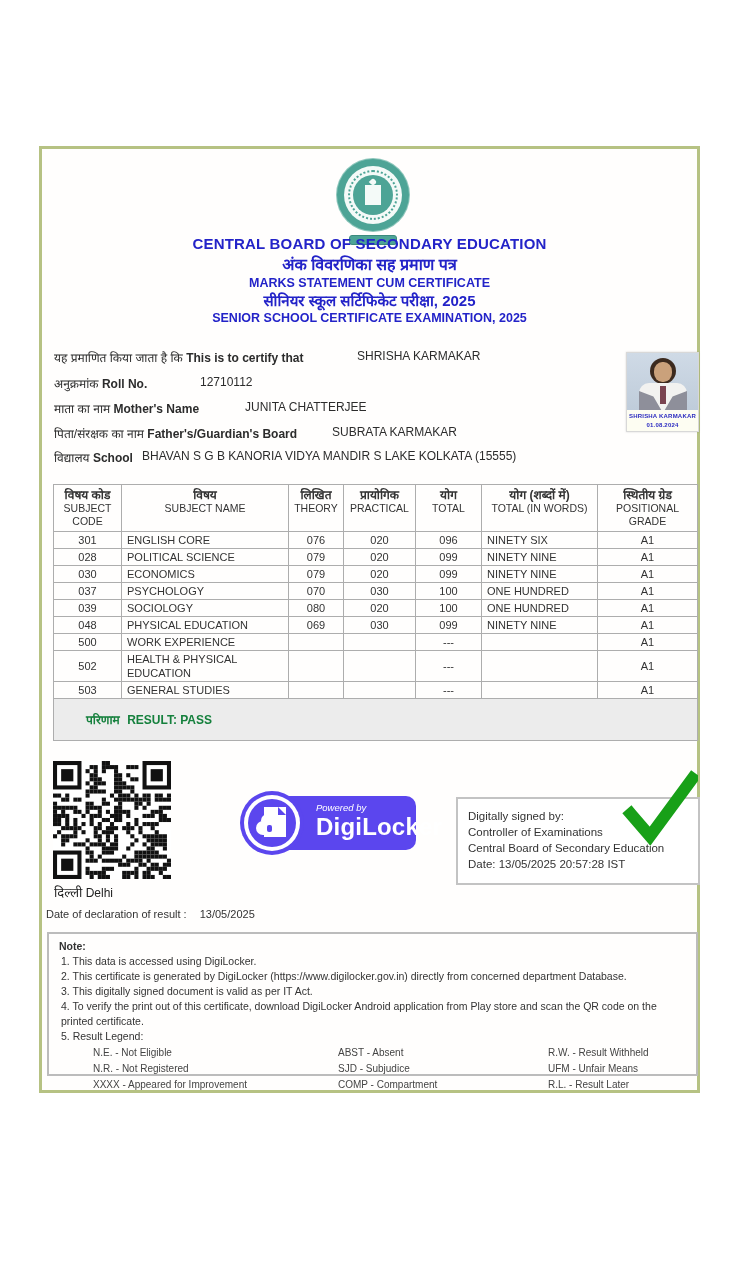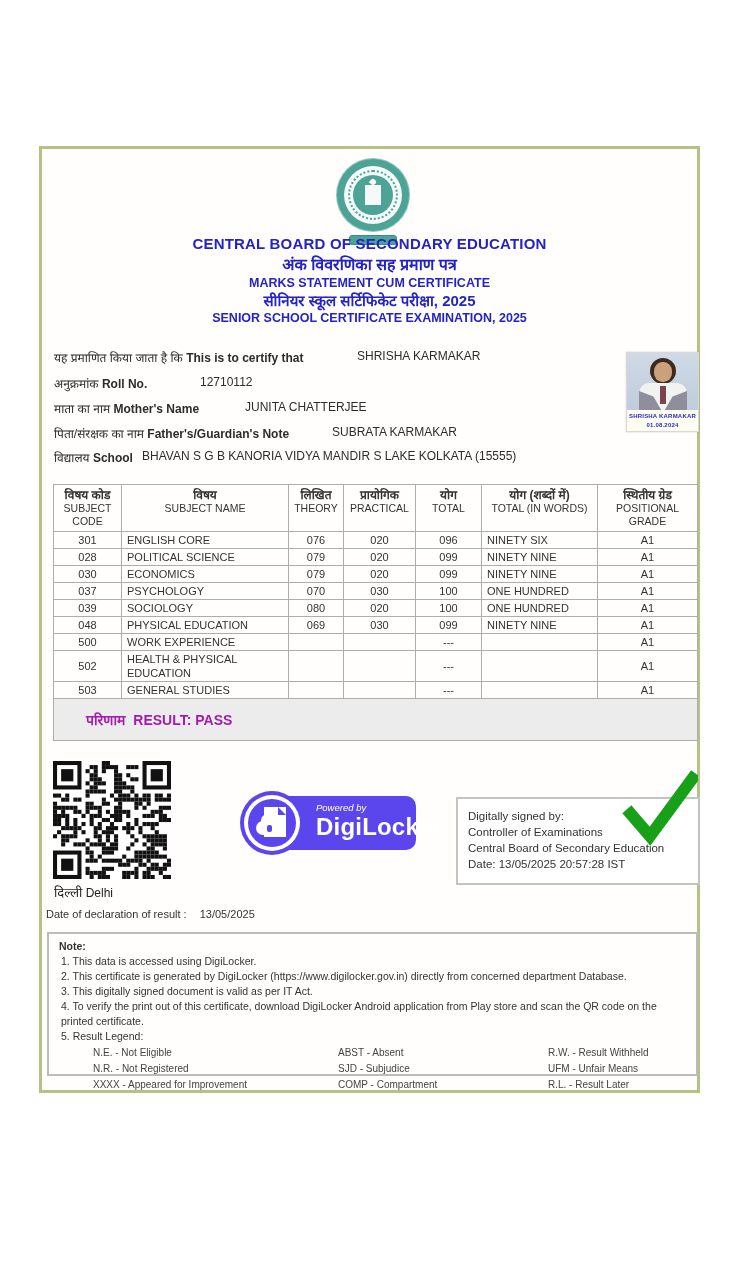--- a/index.html
+++ b/index.html
@@ -58,22 +58,22 @@
   
   table.marks { position:absolute; left:11px; top:335px; width:644px; border-collapse:collapse;
     font-size:11px; color:#333; table-layout:fixed;border-radius:32px; }
   .marks th, .marks td { border:1px solid #adadad; }
   .marks th { font-weight:normal; padding:3px 1px; vertical-align:top; }
   .marks th .th-hi { font-weight:bold; font-size:12px; line-height:14px; }
   .marks th .th-en { font-size:10.5px; line-height:13px; }
   .marks td { padding:1px 5px; height:16px; line-height:14px; }
   .c-center { text-align:center; }
   .c-left { text-align:left; }
-  .result-cell { background:#ececec; height:42px !important; font-size:14px; font-weight:bold;
-    padding-left:32px !important; color:#a21caf; }
+  .result-cell { background:#ececec; height:42px !important; font-size:12px; font-weight:bold;
+    padding-left:32px !important; color:#15803d; }
   .result-cell .res-hi { margin-right:4px; }
 
   
   .qr { position:absolute; left:11px; top:612px; width:118px; height:118px; background:#fff; }
 
   
   .dl-badge { position:absolute; left:198px; top:642px; width:176px; height:64px; }
   .dl-rect { position:absolute; left:30px; top:5px; width:146px; height:54px; background:#5b46ee; border-radius:10px; }
   .dl-circle { position:absolute; left:0; top:0; width:64px; height:64px; border-radius:50%;
     background:#5b46ee; }
@@ -146,21 +146,21 @@
       <span class="lbl-en">Roll No.</span>
       <span class="sval" style="left:146px;">12710112</span>
     </div>
     <div class="srow" style="top:251px;">
       <span class="lbl-hi">माता का नाम</span>
       <span class="lbl-en">Mother's Name</span>
       <span class="sval" style="left:191px;">JUNITA CHATTERJEE</span>
     </div>
     <div class="srow" style="top:276px;">
       <span class="lbl-hi">पिता/संरक्षक का नाम</span>
-      <span class="lbl-en">Father's/Guardian's Note</span>
+      <span class="lbl-en">Father's/Guardian's Board</span>
       <span class="sval" style="left:278px;">SUBRATA KARMAKAR</span>
     </div>
     <div class="srow" style="top:300px;">
       <span class="lbl-hi">विद्यालय</span>
       <span class="lbl-en">School</span>
       <span class="sval" style="left:88px;">BHAVAN S G B KANORIA VIDYA MANDIR S LAKE KOLKATA (15555)</span>
     </div>
 
     <div class="photo">
       <div class="photo-img">

